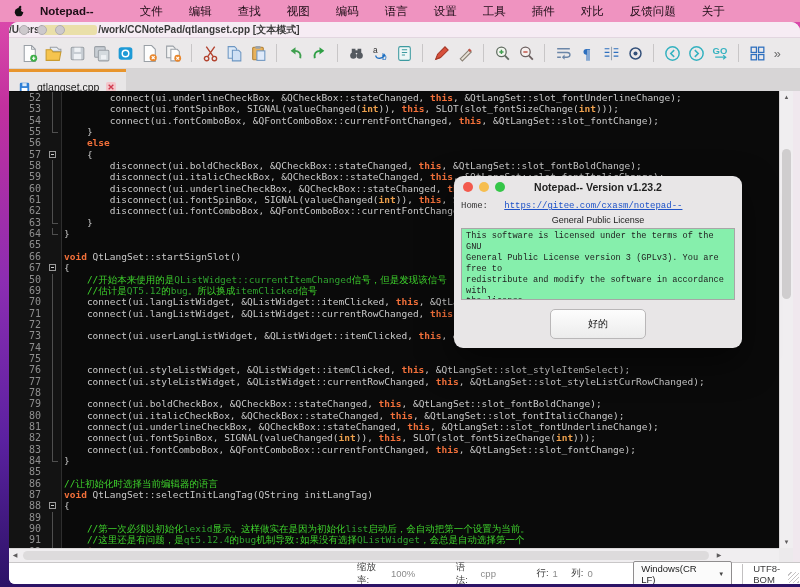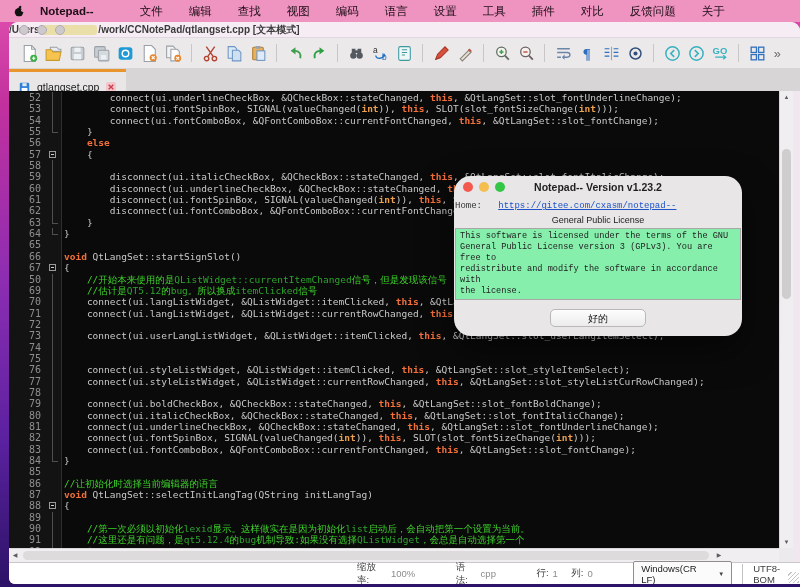--- a/index.html
+++ b/index.html
@@ -73,36 +73,36 @@
   .stval{color:#8a8a8a;margin-left:4px;}
   .stgap{width:42px;}
   .stgapsm{width:14px;}
   .combo{display:flex;align-items:center;gap:8px;border:1px solid #8f8d8e;background:#fbfbfb;
     border-radius:2px;padding:1px 7px;font-size:9.5px;color:#222;}
   .combo .arr{font-size:6px;color:#444;}
   .stdiv{width:1px;height:20px;background:#c2c0c1;margin:0 10px;}
   .grip{position:absolute;right:1px;bottom:1px;width:11px;height:11px;
     background:repeating-linear-gradient(135deg,transparent,transparent 2px,#c6c4c5 2px,#c6c4c5 3px);}
   
-  .dialog{position:absolute;left:454px;top:176px;width:288px;background:#e8e6e7;border-radius:17px;
+  .dialog{position:absolute;left:454px;top:176px;width:288px;background:#e8e6e7;border-radius:9px;
     box-shadow:0 14px 34px rgba(0,0,0,.5);z-index:20;overflow:hidden;}
   .dtitlebar{height:22px;position:relative;display:flex;align-items:center;justify-content:center;}
   .dlights{position:absolute;left:9px;display:flex;gap:6px;}
   .dlight{width:10px;height:10px;border-radius:50%;}
   .dl-close{background:#f35a4d;}
   .dl-min{background:#f6be4f;}
   .dl-zoom{background:#35c648;}
   .dtitle{font-size:10.5px;font-weight:700;color:#1f1f1f;}
-  .dbody{padding:3px 1px 9px;}
+  .dbody{padding:3px 7px 9px;}
   .homerow{font-family:"Liberation Mono",monospace;font-size:9px;color:#333;white-space:nowrap;}
   .homelink{color:#1d52c8;text-decoration:underline;}
   .gplhead{font-family:Liberation Sans, sans-serif;font-size:9px;color:#222;text-align:center;margin:4px 0 3px;}
   .licbox{background:#86efac;border:1px solid #a8a6a7;padding:2px 4px;height:72px;box-sizing:border-box;
     font-family:"Liberation Mono",monospace;font-size:8.6px;line-height:10.9px;color:#222;overflow:hidden;}
-  .okbtn{display:block;margin:9px auto 0;width:96px;height:18px;background:linear-gradient(#fdfdfd,#ececec);
+  .okbtn{display:block;margin:9px auto 0;width:96px;height:30px;background:linear-gradient(#fdfdfd,#ececec);
     border:1px solid #b9b7b8;border-radius:5px;font-size:10px;color:#111;text-align:center;line-height:16px;
     font-family:"Liberation Sans",sans-serif;}
 </style>
 </head>
 <body>
 
 <div class="menubar">
   <span class="apple">
     <svg viewBox="0 0 18 18">
         <ellipse cx="10.2" cy="4.4" rx="1.5" ry="2.4" fill="#111" transform="rotate(35 10.2 4.4)"></ellipse>
@@ -361,21 +361,21 @@
 
   <div class="editorwrap">
     <div class="editor">
       <div class="codepane">
           <div class="cl"><span class="ln">52</span><span class="fold f-v"></span><span class="code"><span class="sp-p">        connect(ui.underlineCheckBox, &amp;QCheckBox::stateChanged, </span><span class="sp-k">this</span><span class="sp-p">, &amp;QtLangSet::slot_fontUnderlineChange);</span></span></div>
           <div class="cl"><span class="ln">53</span><span class="fold f-v"></span><span class="code"><span class="sp-p">        connect(ui.fontSpinBox, SIGNAL(valueChanged(</span><span class="sp-i">int</span><span class="sp-p">)), </span><span class="sp-k">this</span><span class="sp-p">, SLOT(slot_fontSizeChange(</span><span class="sp-i">int</span><span class="sp-p">)));</span></span></div>
           <div class="cl"><span class="ln">54</span><span class="fold f-v"></span><span class="code"><span class="sp-p">        connect(ui.fontComboBox, &amp;QFontComboBox::currentFontChanged, </span><span class="sp-k">this</span><span class="sp-p">, &amp;QtLangSet::slot_fontChange);</span></span></div>
           <div class="cl"><span class="ln">55</span><span class="fold f-e"></span><span class="code"><span class="sp-p">    }</span></span></div>
           <div class="cl"><span class="ln">56</span><span class="fold"></span><span class="code"><span class="sp-p">    </span><span class="sp-k">else</span></span></div>
           <div class="cl"><span class="ln">57</span><span class="fold f-b"></span><span class="code"><span class="sp-p">    {</span></span></div>
-          <div class="cl"><span class="ln">58</span><span class="fold f-v"></span></div>
+          <div class="cl"><span class="ln">58</span><span class="fold f-v"></span><span class="code"><span class="sp-p">        disconnect(ui.boldCheckBox, &amp;QCheckBox::stateChanged, </span><span class="sp-k">this</span><span class="sp-p">, &amp;QtLangSet::slot_fontBoldChange);</span></span></div>
           <div class="cl"><span class="ln">59</span><span class="fold f-v"></span><span class="code"><span class="sp-p">        disconnect(ui.italicCheckBox, &amp;QCheckBox::stateChanged, </span><span class="sp-k">this</span><span class="sp-p">, &amp;QtLangSet::slot_fontItalicChange);</span></span></div>
           <div class="cl"><span class="ln">60</span><span class="fold f-v"></span><span class="code"><span class="sp-p">        disconnect(ui.underlineCheckBox, &amp;QCheckBox::stateChanged, </span><span class="sp-k">this</span><span class="sp-p">, &amp;QtLangSet::slot_fontUnderlineChange);</span></span></div>
           <div class="cl"><span class="ln">61</span><span class="fold f-v"></span><span class="code"><span class="sp-p">        disconnect(ui.fontSpinBox, SIGNAL(valueChanged(</span><span class="sp-i">int</span><span class="sp-p">)), </span><span class="sp-k">this</span><span class="sp-p">, SLOT(slot_fontSizeChange(</span><span class="sp-i">int</span><span class="sp-p">)));</span></span></div>
           <div class="cl"><span class="ln">62</span><span class="fold f-v"></span><span class="code"><span class="sp-p">        disconnect(ui.fontComboBox, &amp;QFontComboBox::currentFontChanged, </span><span class="sp-k">this</span><span class="sp-p">, &amp;QtLangSet::slot_fontChange);</span></span></div>
           <div class="cl"><span class="ln">63</span><span class="fold f-e"></span><span class="code"><span class="sp-p">    }</span></span></div>
           <div class="cl"><span class="ln">64</span><span class="fold f-e"></span><span class="code"><span class="sp-p">}</span></span></div>
           <div class="cl"><span class="ln">65</span><span class="fold"></span><span class="code"></span></div>
           <div class="cl"><span class="ln">66</span><span class="fold"></span><span class="code"><span class="sp-k">void</span><span class="sp-p"> QtLangSet::startSignSlot()</span></span></div>
           <div class="cl"><span class="ln">67</span><span class="fold f-b"></span><span class="code"><span class="sp-p">{</span></span></div>
           <div class="cl"><span class="ln">50</span><span class="fold f-v"></span><span class="code"><span class="sp-p">    </span><span class="sp-c">//开始本来使用的是</span><span class="sp-e">QListWidget::currentItemChanged</span><span class="sp-c">信号，但是发现该信号</span></span></div>

